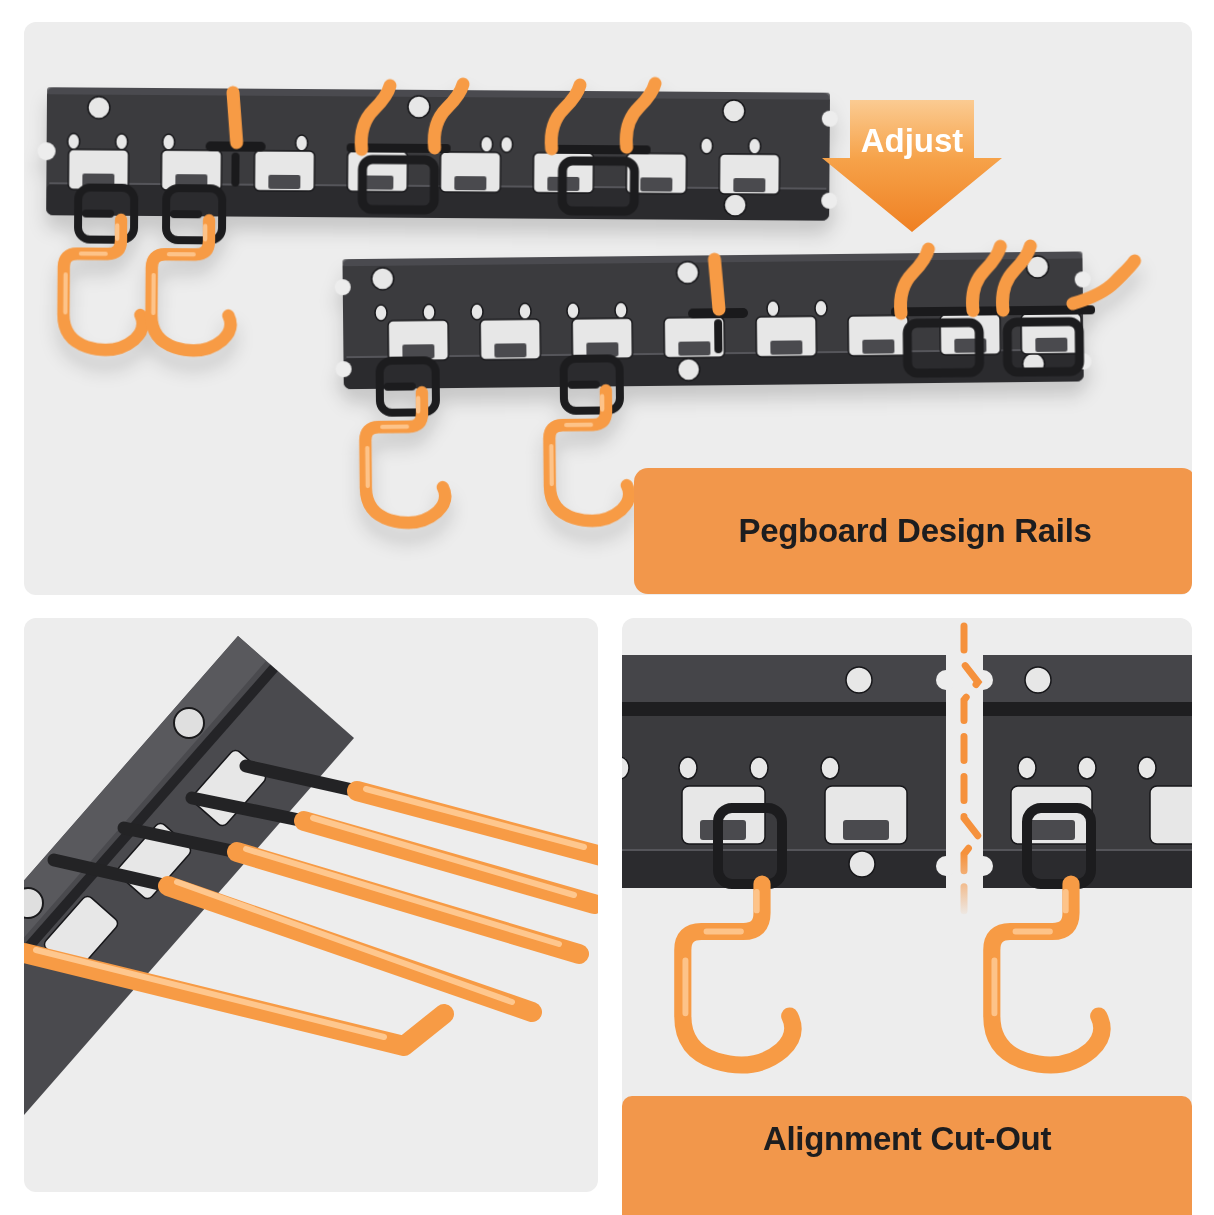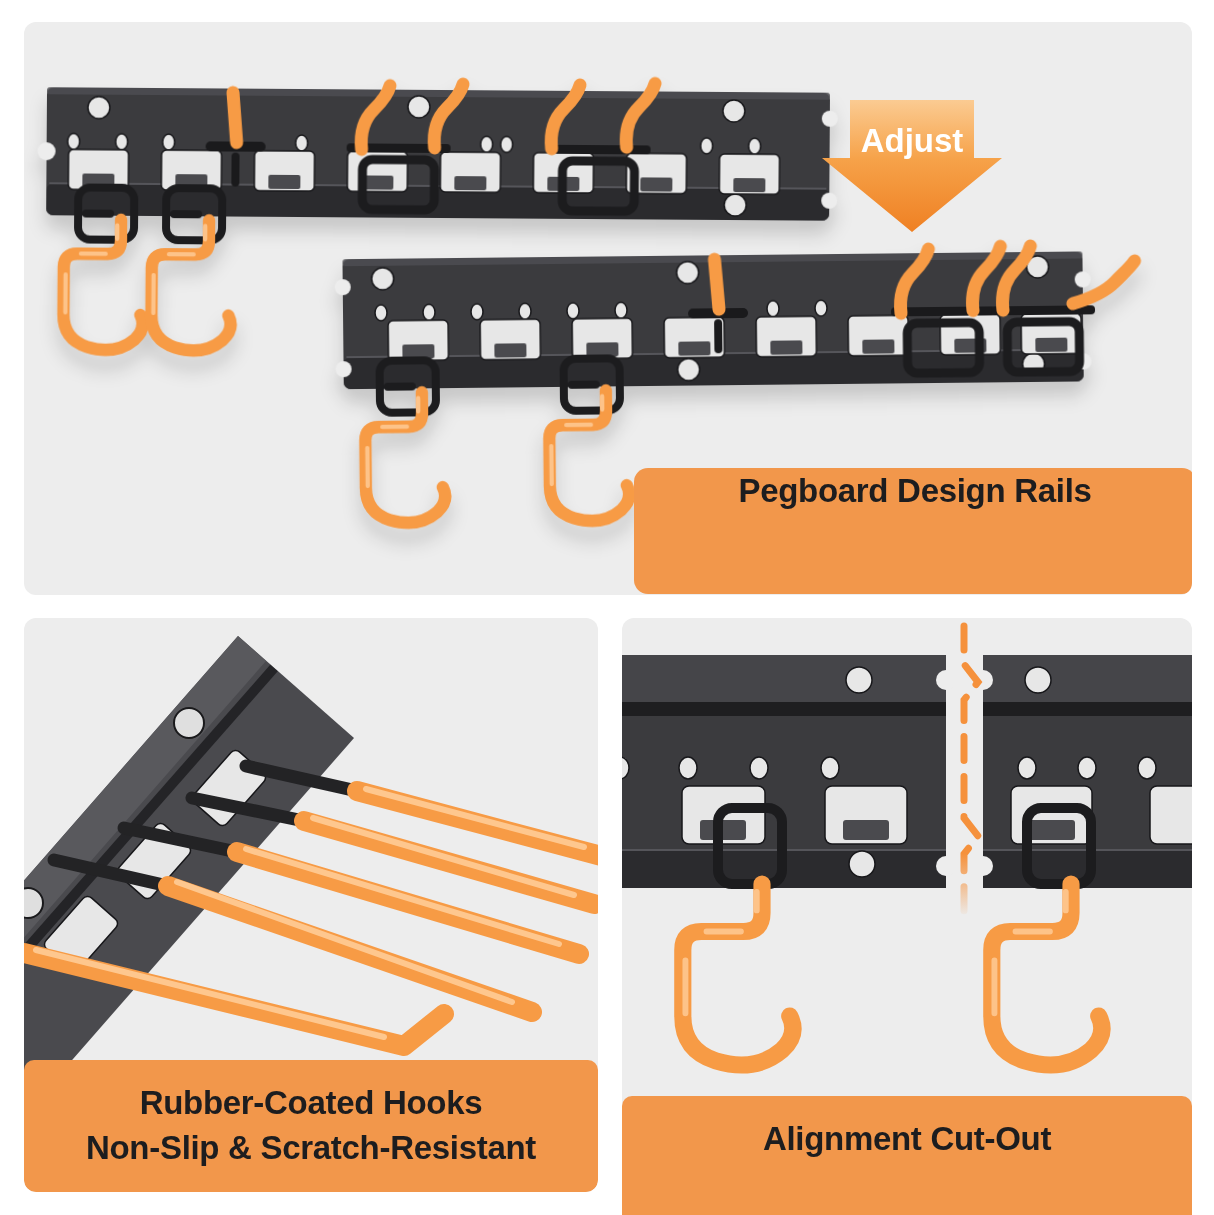--- a/index.html
+++ b/index.html
@@ -22,21 +22,21 @@
   .rail1{left:22px;top:64px;width:790px;height:300px;transform:rotate(.4deg);}
   .rail2{left:320px;top:233px;width:800px;height:300px;transform:rotate(-.6deg);}
   .adjust-arrow{position:absolute;left:798px;top:78px;width:180px;height:132px;
     background:linear-gradient(180deg,#FBCB92 0%,#F6A249 45%,#EF8023 100%);
     clip-path:polygon(28px 0,152px 0,152px 58px,180px 58px,90px 132px,0 58px,28px 58px);}
   .adjust-label{position:absolute;top:22px;left:0;width:100%;text-align:center;
     color:var(--arrow-text);font-size:33px;font-weight:700;}
   .caption{position:absolute;background:var(--banner-orange);color:var(--text-dark);
     font-weight:700;text-align:center;}
   .top-caption{left:610px;top:446px;width:562px;height:126px;border-radius:14px;
-    display:flex;flex-direction:row;justify-content:center;font-size:33px;line-height:46px;letter-spacing:-.3px;}
+    display:flex;flex-direction:column;justify-content:center;font-size:33px;line-height:46px;letter-spacing:-.3px;}
   .banner{left:0;right:0;bottom:0;height:132px;border-radius:10px 10px 12px 12px;
     padding-top:20px;box-sizing:border-box;font-size:33px;line-height:45px;letter-spacing:-.3px;}
   .photo{position:absolute;left:0;top:0;width:100%;height:442px;overflow:visible;}
   
   .railbody{fill:var(--rail-dark);}
   .railtop{fill:#4E4E52;opacity:.85;}
   .raillip{fill:#2B2B2E;}
   .ridge{stroke:#55555A;stroke-width:2;}
   .hole{fill:#E7E7E7;stroke:#17171A;stroke-width:1.5;}
   .notch{fill:var(--panel-background);}
@@ -211,24 +211,20 @@
       <path class="prong" d="M280,203 L570,286"></path>
       <path class="prong" d="M213,234 L555,336"></path>
       <path class="prong" d="M144,268 L508,394"></path>
       <path class="prong" d="M0,335 L380,428 L420,396"></path>
       <path class="prong-hi" d="M342,171 L560,229"></path>
         <path class="prong-hi" d="M289,200 L550,277"></path>
       <path class="prong-hi" d="M222,231 L535,326"></path>
         <path class="prong-hi" d="M153,264 L488,384"></path>
       <path class="prong-hi" d="M12,332 L360,419"></path>
     </svg>
-    <div class="caption banner" style="position:absolute">
-      <div>Rubber-Coated Hooks</div>
-      <div>Non-Slip &amp; Scratch-Resistant</div>
-    </div>
   </section>
 
   <section class="panel br-panel">
     <svg class="photo" viewBox="0 0 570 442">
 
       <g>
         <rect x="-10" y="37" width="334" height="61" fill="#454549"></rect>
         <rect x="-10" y="84" width="334" height="14" fill="#1E1E20"></rect>
         <rect x="-10" y="98" width="334" height="134" fill="#3B3B3E"></rect>
         <rect x="-10" y="232" width="334" height="38" fill="#2B2B2E"></rect>

